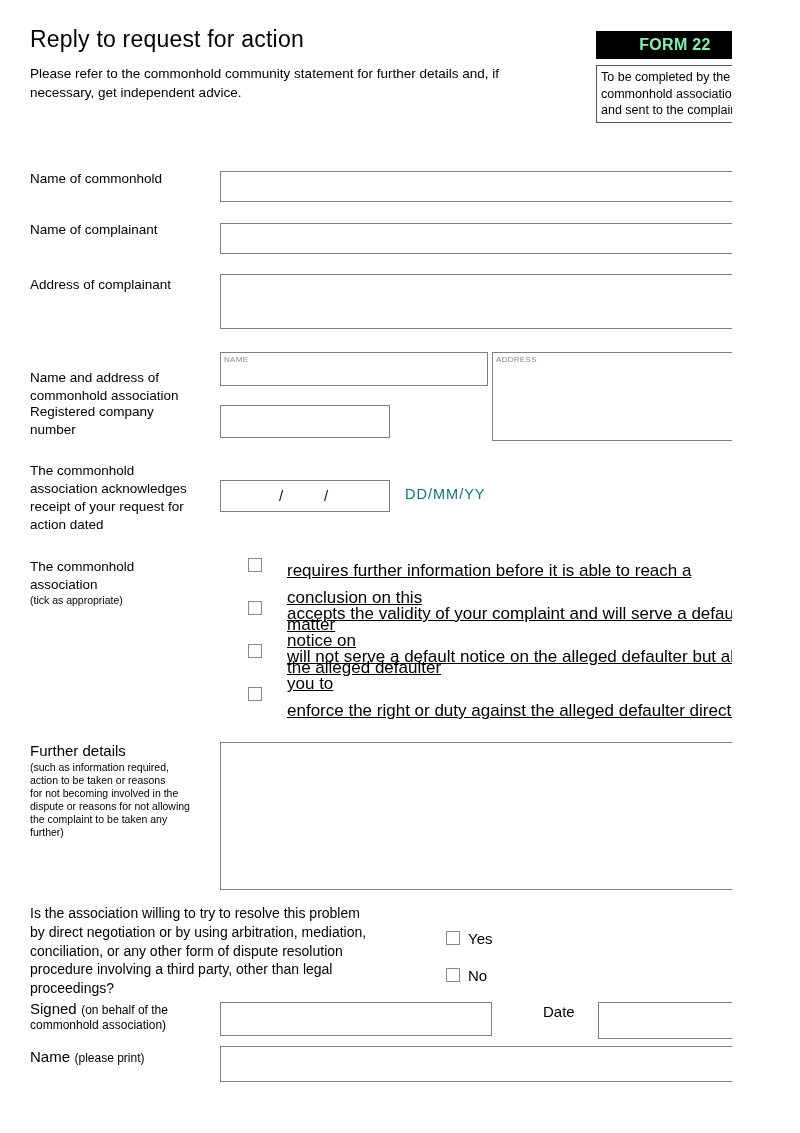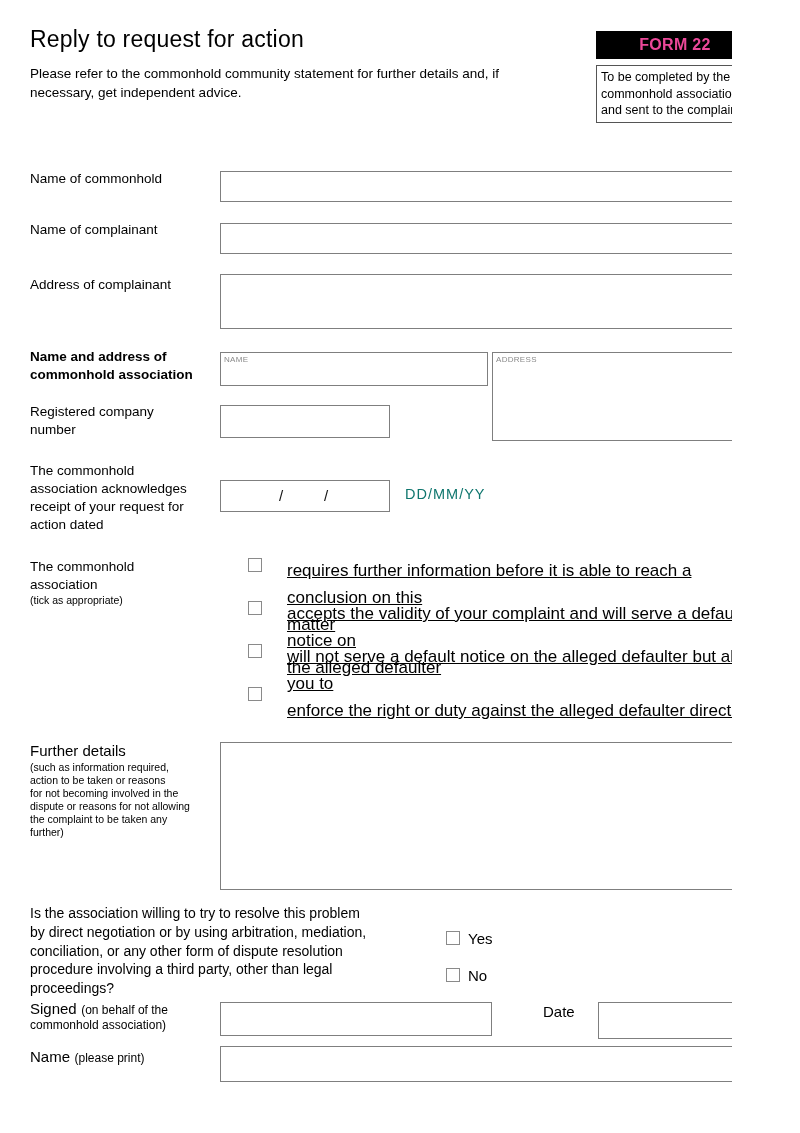--- a/index.html
+++ b/index.html
@@ -5,21 +5,21 @@
   * { margin:0; padding:0; box-sizing:border-box; }
   html,body { background:#fff; }
   body { font-family:"Liberation Sans","DejaVu Sans",sans-serif; color:#000; }
   .page { position:relative; width:732px; height:1133px; background:#fff; overflow:hidden; }
 
   .title { position:absolute; left:30px; top:26px; font-size:23px; letter-spacing:0.2px; }
   .subtitle { position:absolute; left:30px; top:64px; width:545px; font-size:13.5px; line-height:19px; white-space:pre-line; }
 
   .badge { position:absolute; left:596px; top:31px; width:176px; height:28px; background:#000; }
   .badge-label { position:absolute; left:0; right:18px; top:0; bottom:0; display:flex; align-items:center; justify-content:center;
-                 color:#ec4899; font-size:16px; font-weight:bold; letter-spacing:0.3px; }
+                 color:#86efac; font-size:16px; font-weight:bold; letter-spacing:0.3px; }
   .badge-year { position:absolute; right:-5px; top:50%; transform:translateY(-50%) rotate(-90deg);
                 color:#fff; font-size:9.5px; font-weight:bold; letter-spacing:0.5px; }
   .badge-note { position:absolute; left:596px; top:65px; width:176px; border:1px solid #555; background:#fff;
                 padding:3px 4px; font-size:12.5px; line-height:16.5px; white-space:pre-line; }
 
   .lbl { position:absolute; left:30px; font-size:13.5px; line-height:18px; white-space:pre-line; }
   .lbl-sm { font-size:10.5px; line-height:13px; white-space:pre-line; }
 
   .box { position:absolute; background:#fff; border:1.5px solid #7f7f7f; }
   .ph { position:absolute; left:3px; top:2px; font-size:8px; color:#8a8a8a; letter-spacing:0.3px; }
@@ -56,21 +56,21 @@
 
   <div class="lbl" style="top:170px;">Name of commonhold</div>
   <div class="box" style="left:220px; top:171px; width:550px; height:31px;"></div>
 
   <div class="lbl" style="top:221px;">Name of complainant</div>
   <div class="box" style="left:220px; top:223px; width:550px; height:31px;"></div>
 
   <div class="lbl" style="top:276px;">Address of complainant</div>
   <div class="box" style="left:220px; top:274px; width:550px; height:55px;"></div>
 
-  <div class="lbl" style="top:348px; width:185px;font-weight:bold;">Name and address of
+  <div class="lbl" style="top:369px; width:185px;">Name and address of
 commonhold association</div>
   <div class="box" style="left:220px; top:352px; width:268px; height:34px;">
     <span class="ph">NAME</span>
   </div>
   <div class="box" style="left:492px; top:352px; width:278px; height:89px;">
     <span class="ph">ADDRESS</span>
   </div>
 
   <div class="lbl" style="top:403px; width:185px;">Registered company
 number</div>

